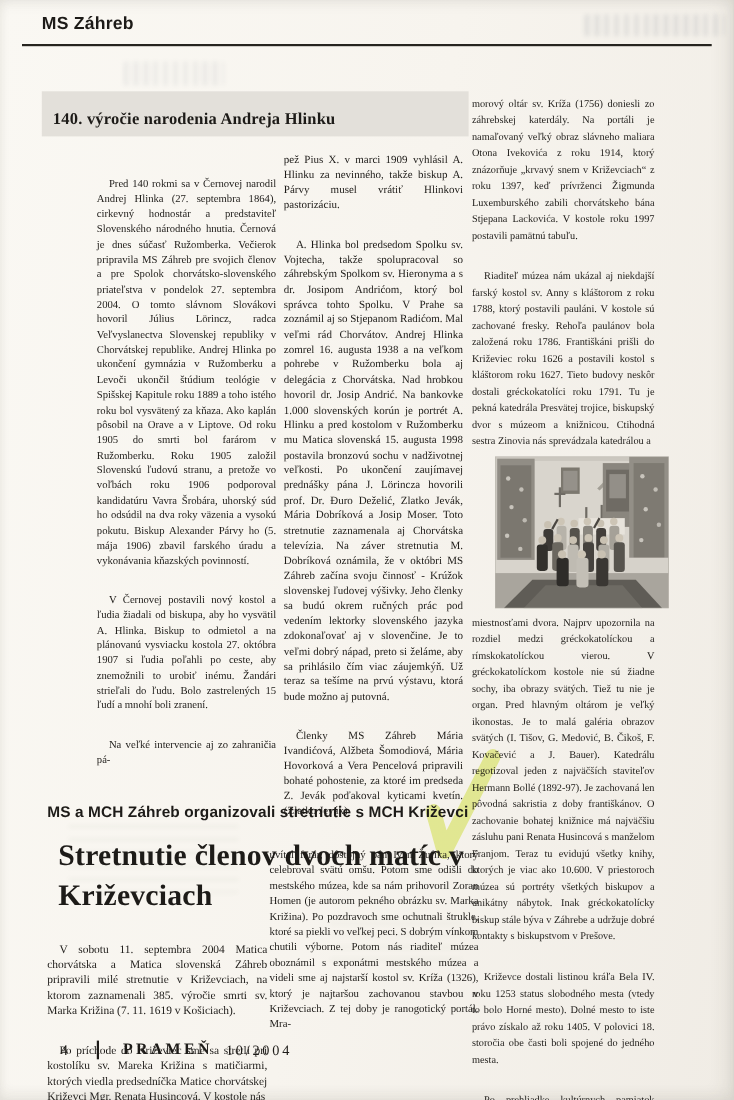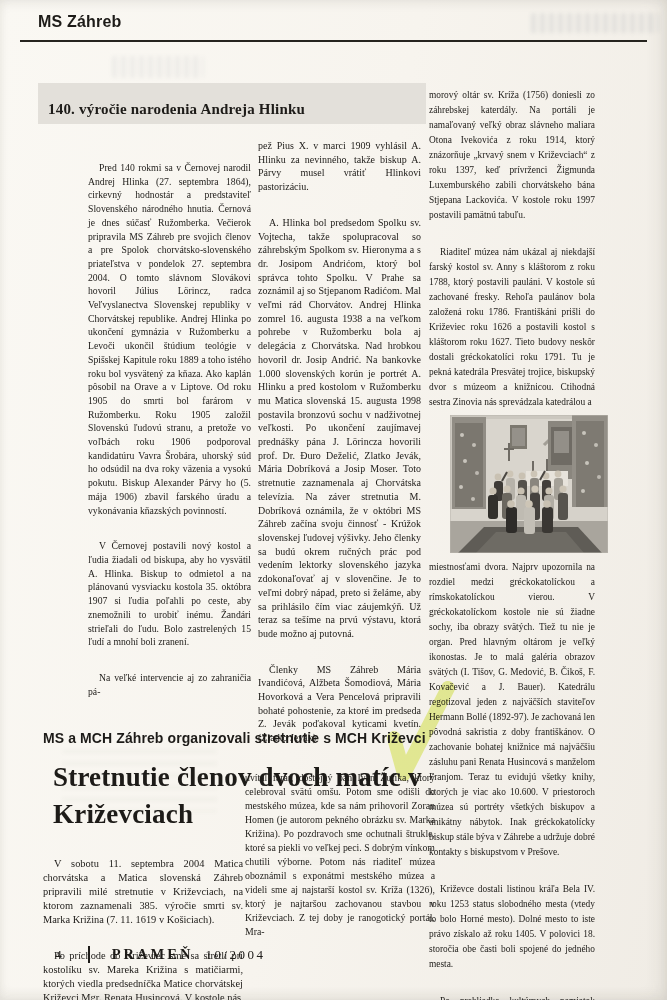--- a/index.html
+++ b/index.html
@@ -56,21 +56,21 @@
   <div class="header-rule"></div>
   <div class="ghost" id="ghost1"></div>
   <div class="ghost" id="ghost2"></div>
 
   <div class="title-box">
     <h1>140. výročie narodenia Andreja Hlinku</h1>
   </div>
 
   <div class="col" id="a1c1">
     <p class="ind">Pred 140 rokmi sa v Černovej narodil Andrej Hlinka (27. septembra 1864), cirkevný hodnostár a predstaviteľ Slovenského národného hnutia. Černová je dnes súčasť Ružomberka. Večierok pripravila MS Záhreb pre svojich členov a pre Spolok chorvátsko-slovenského priateľstva v pondelok 27. septembra 2004. O tomto slávnom Slovákovi hovoril Július Lörincz, radca Veľvyslanectva Slovenskej republiky v Chorvátskej republike. Andrej Hlinka po ukončení gymnázia v Ružomberku a Levoči ukončil štúdium teológie v Spišskej Kapitule roku 1889 a toho istého roku bol vysvätený za kňaza. Ako kaplán pôsobil na Orave a v Liptove. Od roku 1905 do smrti bol farárom v Ružomberku. Roku 1905 založil Slovenskú ľudovú stranu, a pretože vo voľbách roku 1906 podporoval kandidatúru Vavra Šrobára, uhorský súd ho odsúdil na dva roky väzenia a vysokú pokutu. Biskup Alexander Párvy ho (5. mája 1906) zbavil farského úradu a vykonávania kňazských povinností.</p>
-    <p class="ind">V Černovej postavili nový kostol a ľudia žiadali od biskupa, aby ho vysvätil A. Hlinka. Biskup to odmietol a na plánovanú vysviacku kostola 35. októbra 1907 si ľudia poľahli po ceste, aby znemožnili to urobiť inému. Žandári strieľali do ľudu. Bolo zastrelených 15 ľudí a mnohí boli zranení.</p>
+    <p class="ind">V Černovej postavili nový kostol a ľudia žiadali od biskupa, aby ho vysvätil A. Hlinka. Biskup to odmietol a na plánovanú vysviacku kostola 27. októbra 1907 si ľudia poľahli po ceste, aby znemožnili to urobiť inému. Žandári strieľali do ľudu. Bolo zastrelených 15 ľudí a mnohí boli zranení.</p>
     <p class="ind">Na veľké intervencie aj zo zahraničia pá-</p>
   </div>
 
   <div class="col" id="a1c2">
     <p>pež Pius X. v marci 1909 vyhlásil A. Hlinku za nevinného, takže biskup A. Párvy musel vrátiť Hlinkovi pastorizáciu.</p>
     <p class="ind">A. Hlinka bol predsedom Spolku sv. Vojtecha, takže spolupracoval so záhrebským Spolkom sv. Hieronyma a s dr. Josipom Andrićom, ktorý bol správca tohto Spolku. V Prahe sa zoznámil aj so Stjepanom Radićom. Mal veľmi rád Chorvátov. Andrej Hlinka zomrel 16. augusta 1938 a na veľkom pohrebe v Ružomberku bola aj delegácia z Chorvátska. Nad hrobkou hovoril dr. Josip Andrić. Na bankovke 1.000 slovenských korún je portrét A. Hlinku a pred kostolom v Ružomberku mu Matica slovenská 15. augusta 1998 postavila bronzovú sochu v nadživotnej veľkosti. Po ukončení zaujímavej prednášky pána J. Lörincza hovorili prof. Dr. Đuro Deželić, Zlatko Jevák, Mária Dobríková a Josip Moser. Toto stretnutie zaznamenala aj Chorvátska televízia. Na záver stretnutia M. Dobríková oznámila, že v októbri MS Záhreb začína svoju činnosť - Krúžok slovenskej ľudovej výšivky. Jeho členky sa budú okrem ručných prác pod vedením lektorky slovenského jazyka zdokonaľovať aj v slovenčine. Je to veľmi dobrý nápad, preto si želáme, aby sa prihlásilo čím viac záujemkýň. Už teraz sa tešíme na prvú výstavu, ktorá bude možno aj putovná.</p>
     <p class="ind">Členky MS Záhreb Mária Ivandićová, Alžbeta Šomodiová, Mária Hovorková a Vera Pencelová pripravili bohaté pohostenie, za ktoré im predseda Z. Jevák poďakoval kyticami kvetín.   (Zlatko Jevák)</p>
   </div>
 
   <div class="col" id="c3">

